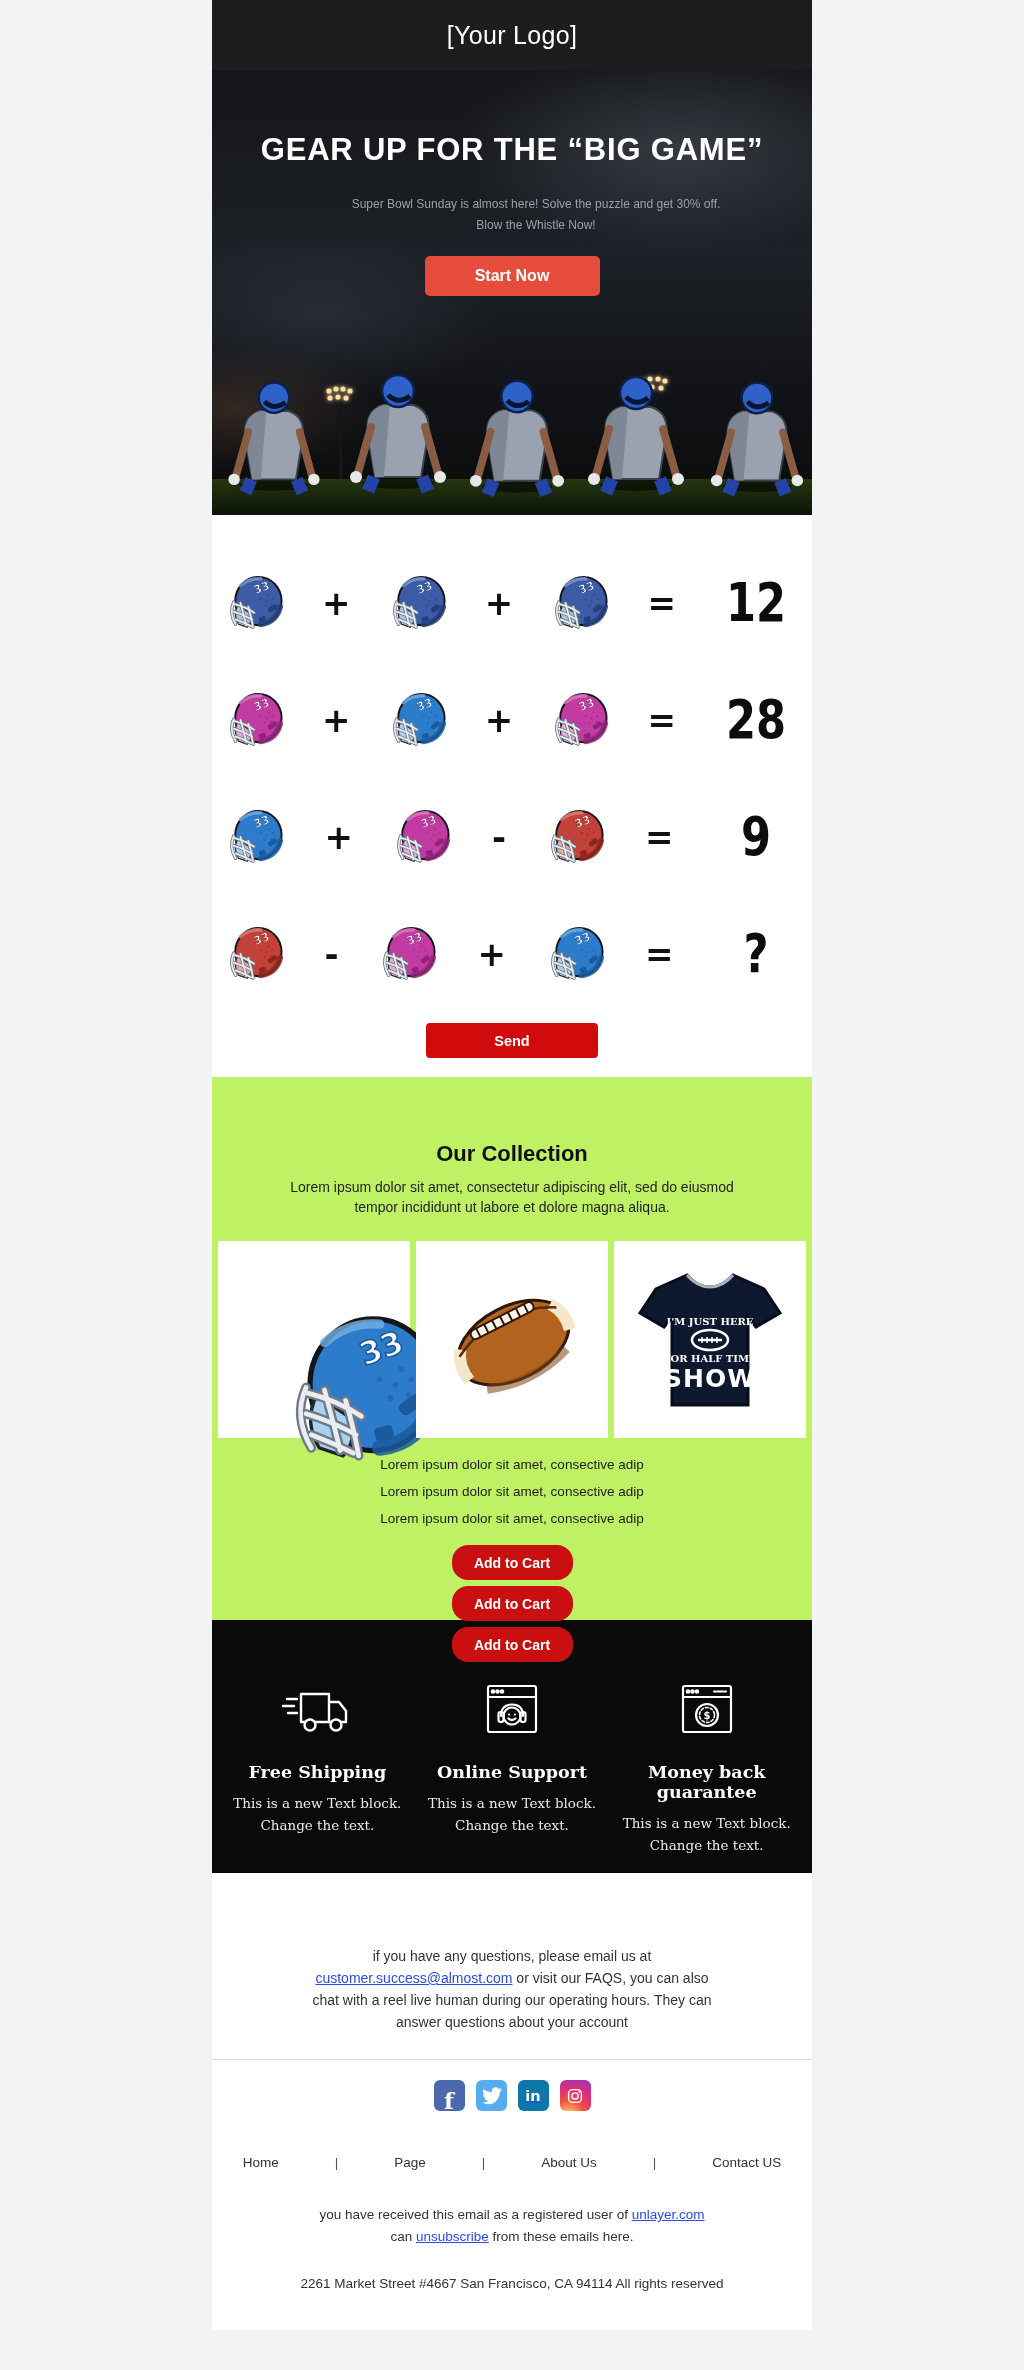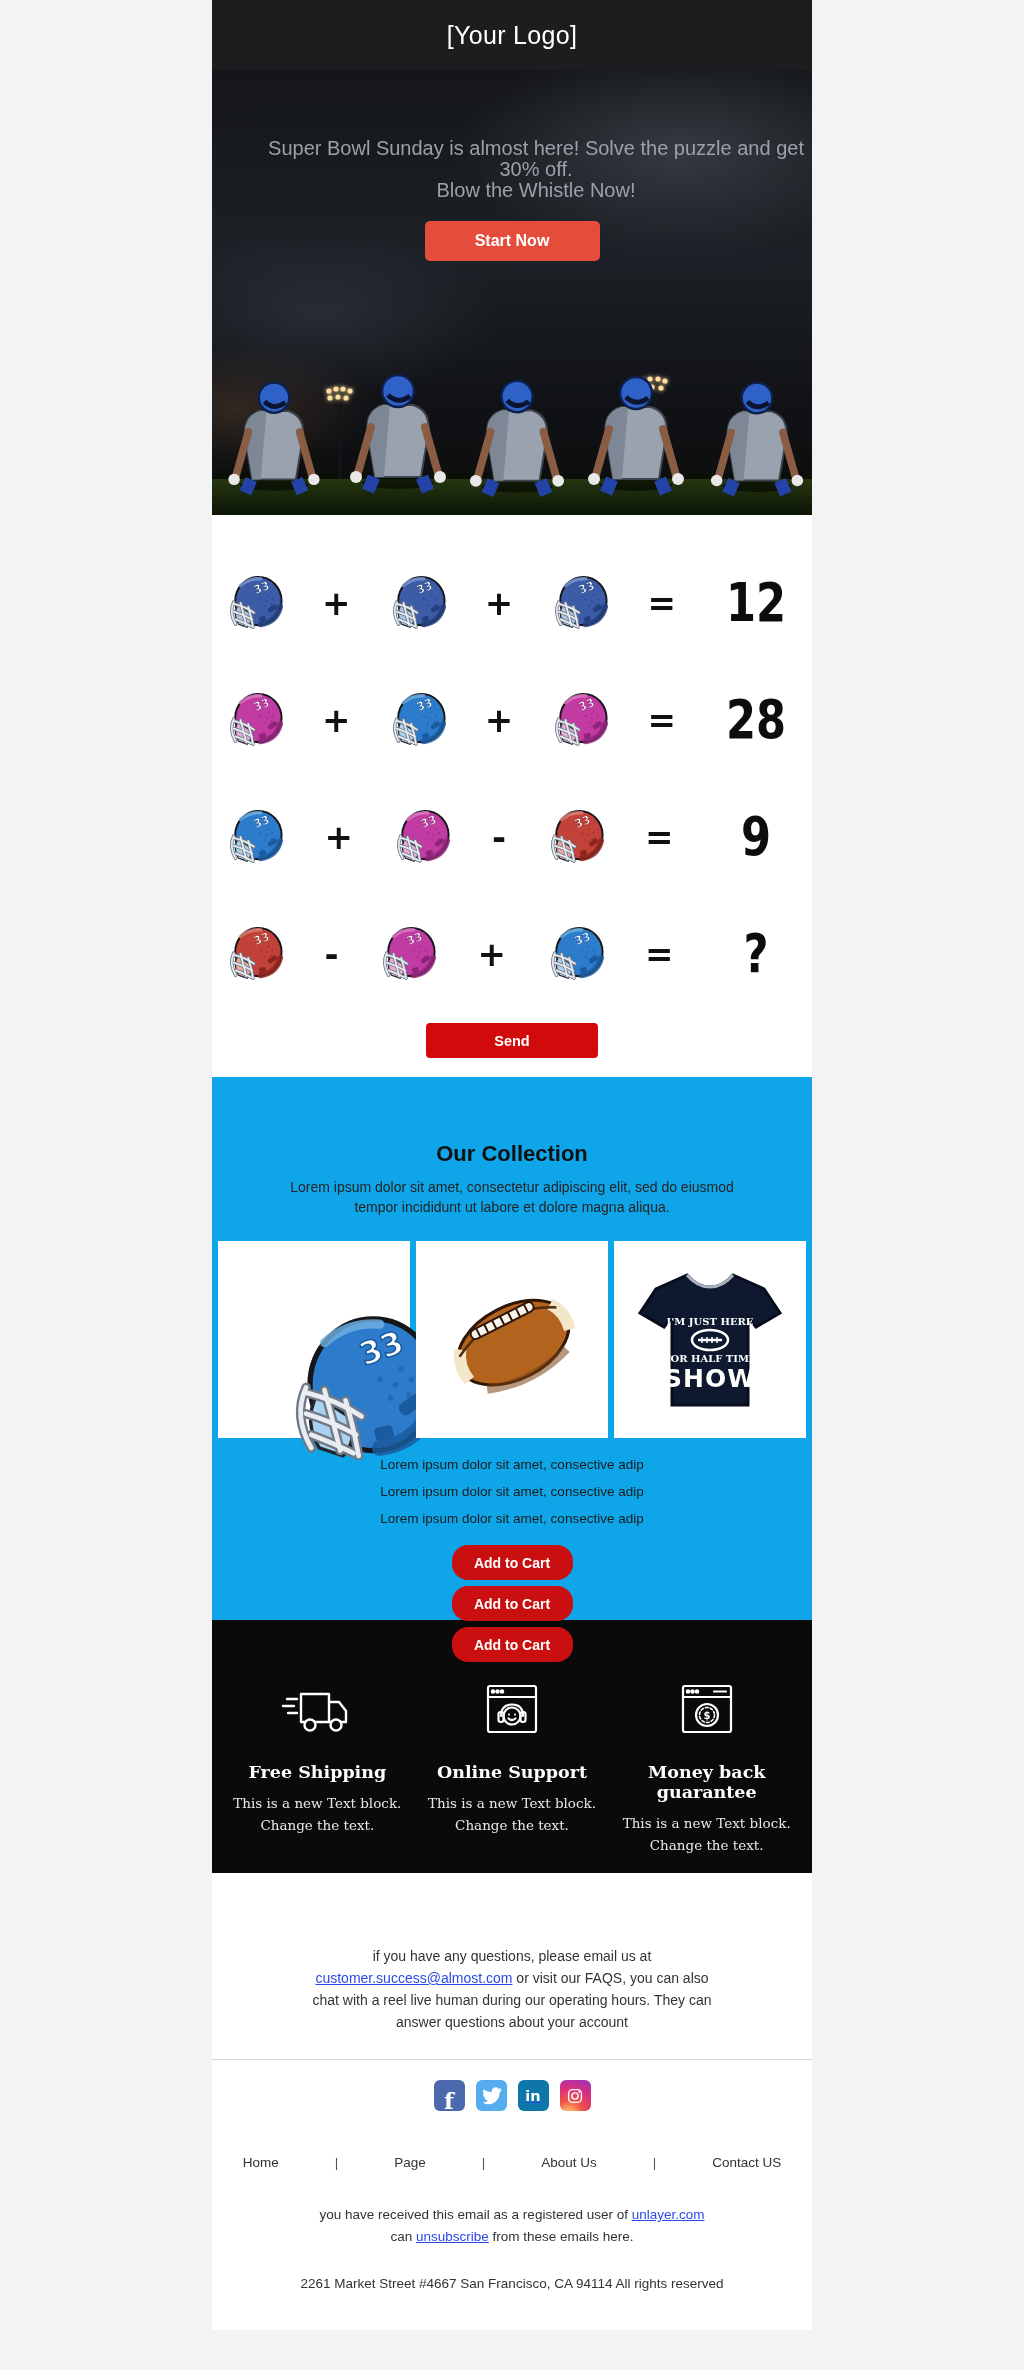--- a/index.html
+++ b/index.html
@@ -12,39 +12,39 @@
 
   
   .hero{position:relative;height:445px;overflow:hidden;
     background:
       radial-gradient(ellipse 320px 150px at 78% 18%, rgba(90,96,106,.45), transparent 70%),
       radial-gradient(ellipse 260px 120px at 18% 55%, rgba(70,76,86,.35), transparent 70%),
       radial-gradient(ellipse 200px 90px at 4% 76%, rgba(130,90,60,.30), transparent 70%),
       linear-gradient(180deg,#141619 0%,#1d2026 42%,#101216 75%,#0a0c0b 100%);}
   .hero-inner{position:relative;z-index:2;text-align:center;padding-top:62px;}
   .hero-title{color:#fff;font-size:31px;font-weight:800;letter-spacing:.8px;margin:0;}
-  .hero-sub{color:#9aa1a8;font-size:20px;line-height:21px;margin-top:6px;padding-left:48px;}
+  .hero-sub{color:#9aa1a8;font-size:12px;line-height:21px;margin-top:26px;padding-left:48px;}
   .cta{display:inline-block;margin-top:20px;background:var(--cta,#e64c3c);color:#fff;border:none;
        font-size:16px;font-weight:700;padding:0;width:175px;height:40px;line-height:40px;border-radius:5px;cursor:pointer;
        font-family:"Liberation Sans",sans-serif;}
   .players{position:absolute;left:0;bottom:0;z-index:1;}
 
   
   .puzzle{background:#fff;padding:40px 14px 0;height:562px;box-sizing:border-box;}
   .prow{display:flex;align-items:center;justify-content:space-between;height:95px;margin-bottom:22px;}
   .helmet{width:58px;height:58px;display:inline-block;}
   .op{font-size:34px;font-weight:800;color:#111;font-family:"DejaVu Sans",sans-serif;}
   .result{width:84px;text-align:center;font-size:54px;font-weight:800;color:#0d0d0d;
           font-family:"DejaVu Sans",sans-serif;display:inline-block;transform:scaleX(.8);}
   .send-wrap{text-align:center;margin-top:22px;}
   .send{background:var(--send,#d10b0b);color:#fff;border:none;width:172px;height:35px;border-radius:4px;
         font-size:14.5px;font-weight:700;cursor:pointer;font-family:"Liberation Sans",sans-serif;}
 
   
-  .collection{background:#0ea5e9;padding:64px 0 0;height:543px;box-sizing:border-box;text-align:center;}
+  .collection{background:#bef264;padding:64px 0 0;height:543px;box-sizing:border-box;text-align:center;}
   .col-title{font-size:22px;font-weight:800;color:#101010;margin:0;}
   .col-sub{font-size:14px;color:#242424;line-height:20px;max-width:470px;margin:10px auto 0;}
   .cards{display:flex;gap:6px;margin:24px 6px 0;}
   .card{background:#fff;flex:1;height:197px;display:flex;align-items:center;justify-content:center;}
   .captions,.cartrow{display:flex;gap:6px;margin:0 6px;flex-direction:column;}
   .captions{margin-top:16px;}
   .caption{flex:1;font-size:13.5px;color:#1c1c1c;line-height:21px;}
   .cartrow{margin-top:16px;}
   .cartcell{flex:1;}
   .cart-btn{background:var(--cart,#c90f0f);color:#fff;border:none;width:121px;height:35px;border-radius:16px;
@@ -135,20 +135,21 @@
             <circle cx="449" cy="43" r="2.6"></circle>
         </g>
       </g>
       <use href="#player" transform="translate(62,28) scale(.95)"></use>
       <use href="#player" transform="translate(186,20) scale(1.0)"></use>
       <use href="#player" transform="translate(305,26) scale(.98)"></use>
       <use href="#player" transform="translate(424,22) scale(1.0)"></use>
       <use href="#player" transform="translate(545,28) scale(.96)"></use>
     </svg>
     <div class="hero-inner">
+      <h1 class="hero-title">GEAR UP FOR THE “BIG GAME”</h1>
       <div class="hero-sub">
         <span>Super Bowl Sunday is almost here! Solve the puzzle and get 30% off.</span><br>
         <span>Blow the Whistle Now!</span>
       </div>
       <div><button class="cta">Start Now</button></div>
     </div>
   </div>
 
   <div class="puzzle">
     <div class="prow">

